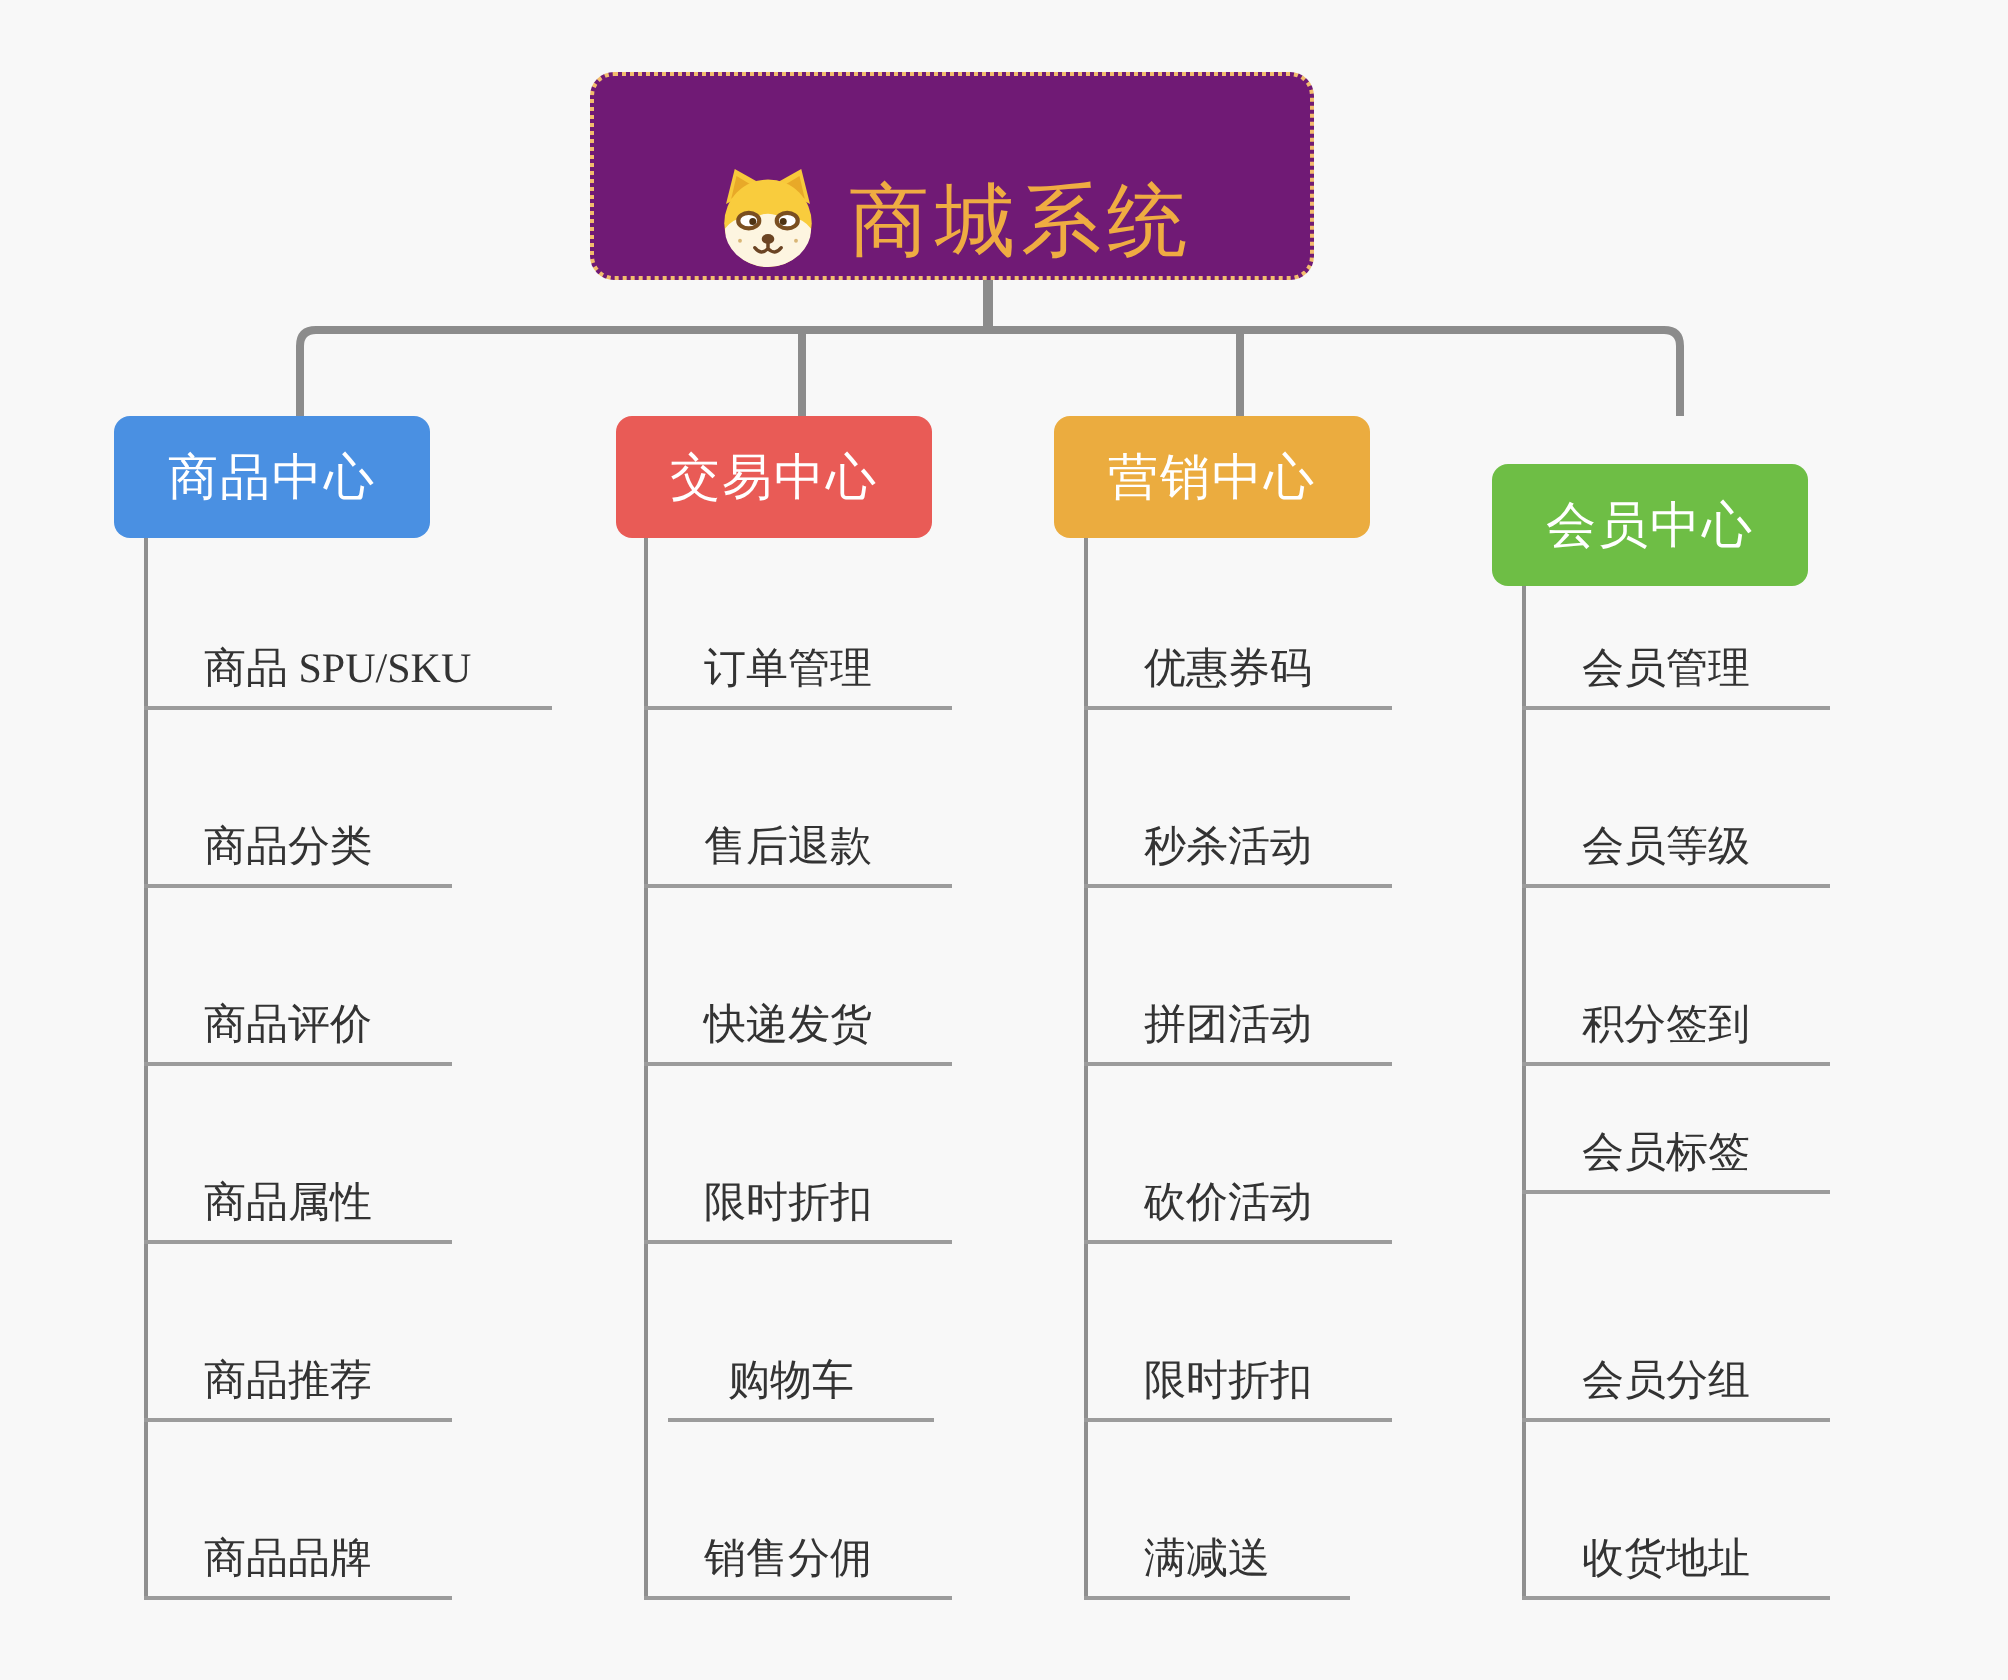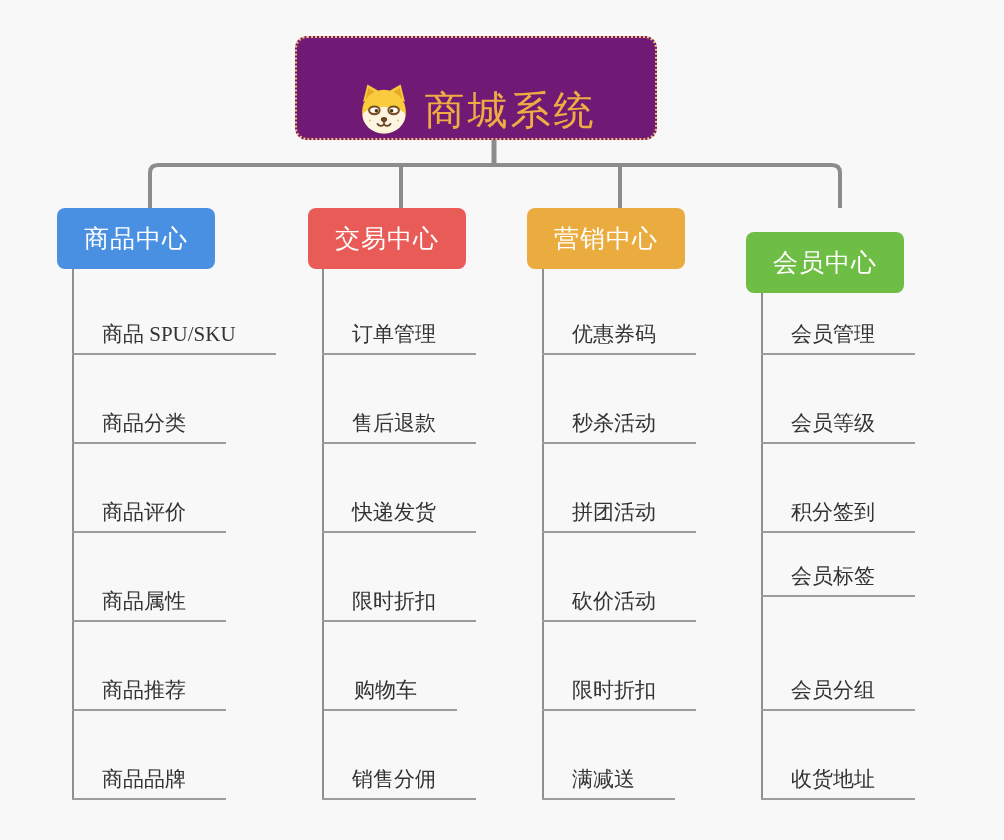--- a/index.html
+++ b/index.html
@@ -118,21 +118,21 @@
   <div class="leaf" style="left:72px;top:405px">商品分类</div>
   <div class="leaf" style="left:72px;top:494px">商品评价</div>
   <div class="leaf" style="left:72px;top:583px">商品属性</div>
   <div class="leaf" style="left:72px;top:672px">商品推荐</div>
   <div class="leaf" style="left:72px;top:761px">商品品牌</div>
 
   <div class="leaf" style="left:322px;top:316px">订单管理</div>
   <div class="leaf" style="left:322px;top:405px">售后退款</div>
   <div class="leaf" style="left:322px;top:494px">快递发货</div>
   <div class="leaf" style="left:322px;top:583px">限时折扣</div>
-  <div class="leaf" style="left:324px;top:672px;min-width:130px">购物车</div>
+  <div class="leaf" style="left:334px;top:672px;min-width:130px">购物车</div>
   <div class="leaf" style="left:322px;top:761px">销售分佣</div>
 
   <div class="leaf" style="left:542px;top:316px">优惠券码</div>
   <div class="leaf" style="left:542px;top:405px">秒杀活动</div>
   <div class="leaf" style="left:542px;top:494px">拼团活动</div>
   <div class="leaf" style="left:542px;top:583px">砍价活动</div>
   <div class="leaf" style="left:542px;top:672px">限时折扣</div>
   <div class="leaf" style="left:542px;top:761px;min-width:130px">满减送</div>
 
   <div class="leaf" style="left:761px;top:405px">会员等级</div>

